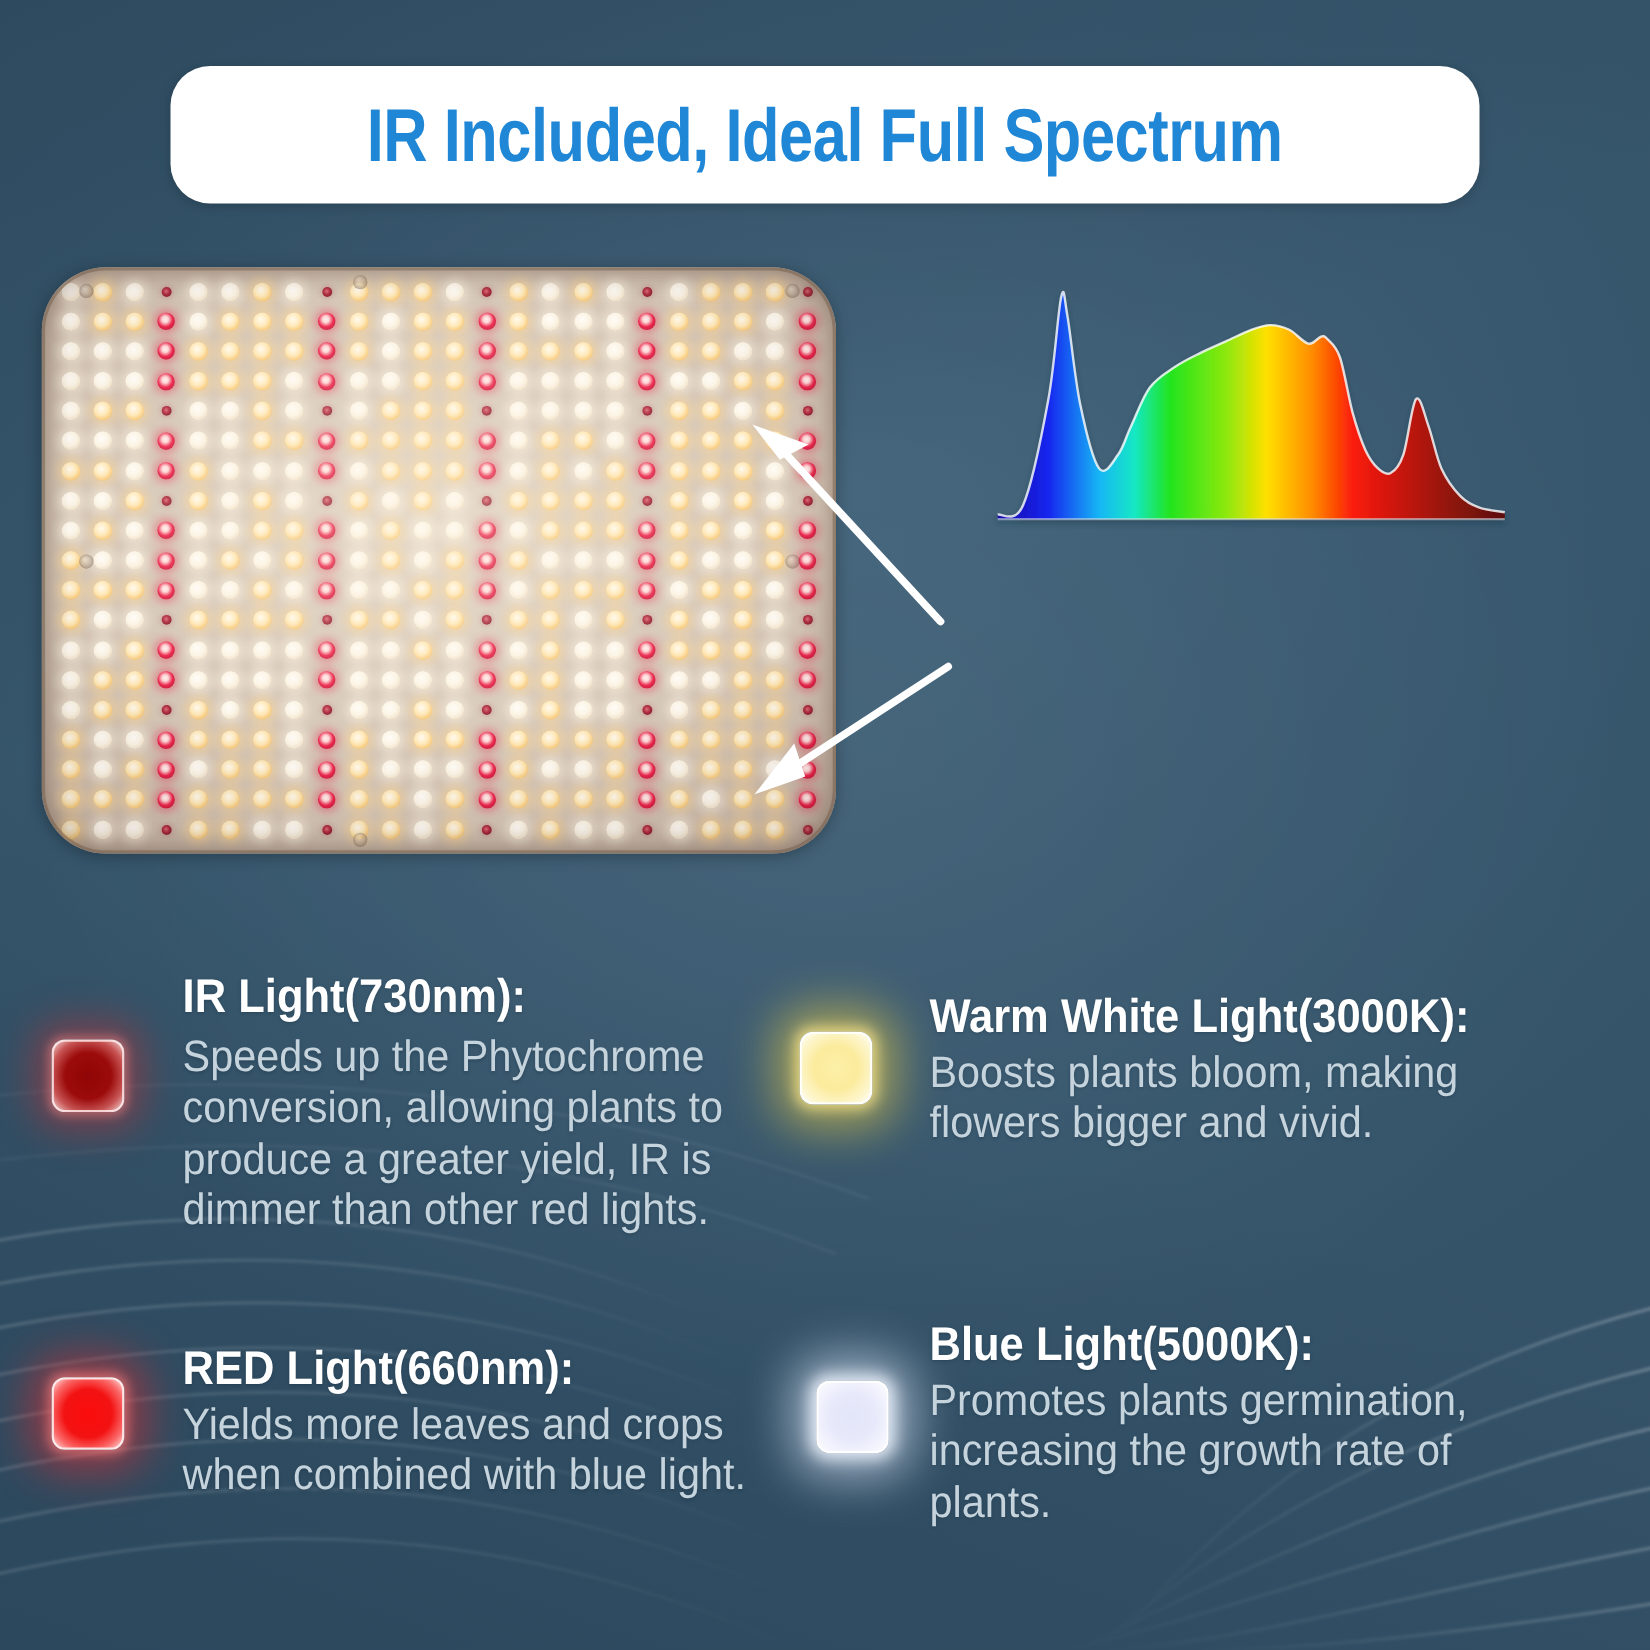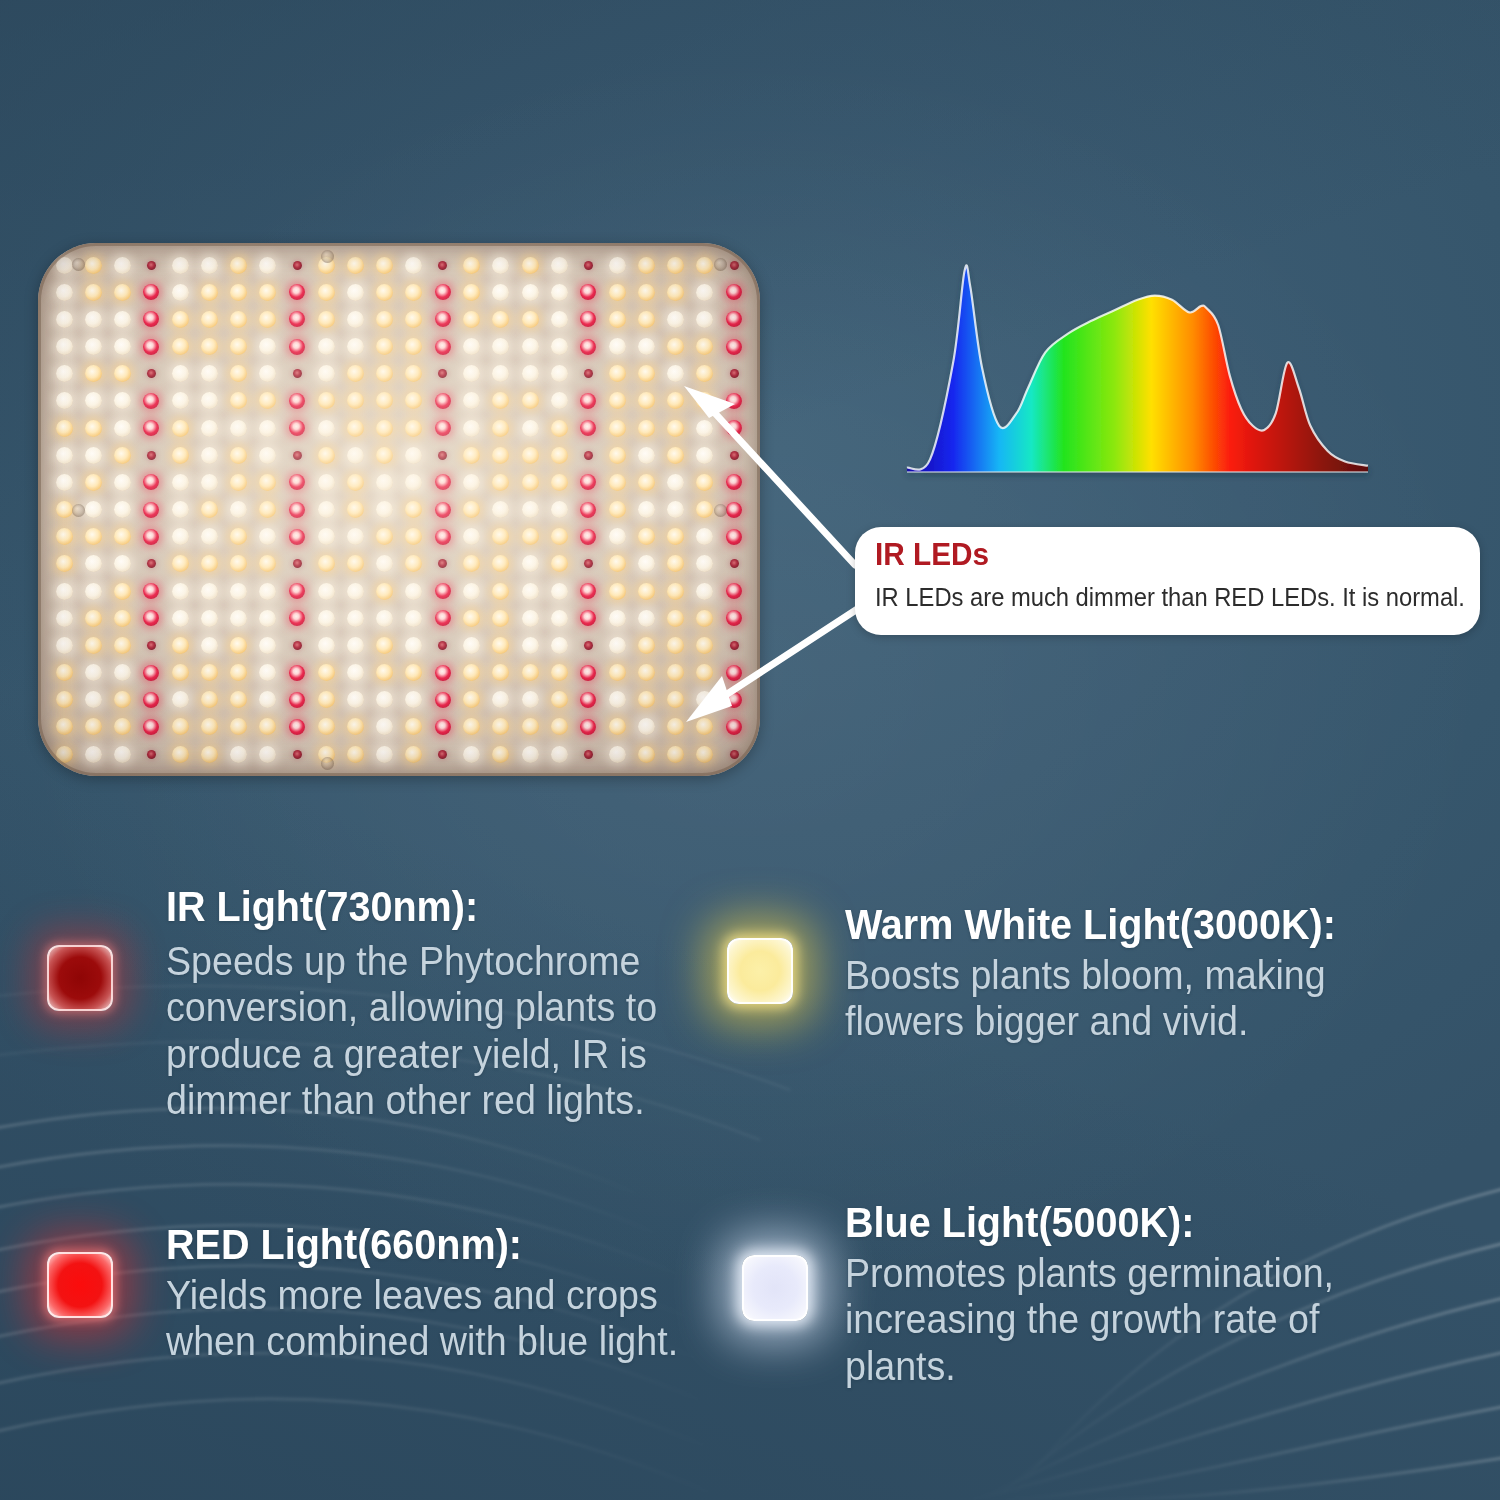--- a/index.html
+++ b/index.html
@@ -197,20 +197,23 @@
       <path d="M1540,1452 C 1330,1486 1180,1500 1090,1500"></path>
     </g>
     <g filter="url(#softblur)" fill="none" stroke="#ffffff" stroke-opacity="0.07" stroke-width="2.2">
       <path d="M-40,1060 C 240,1020 520,1045 760,1140"></path>
       <path d="M-40,1000 C 250,965 540,995 790,1090"></path>
     </g>
   </svg>
 
   <div class="bg-vign"></div>
 
+  <div class="title-box">
+    <div class="title-text">IR Included, Ideal Full Spectrum</div>
+  </div>
 
   <div class="panel">
     <div class="panel-inner" id="led-grid">
         <div class="led led-cw" style="width: 17px; height: 17px; left: 17.5px; top: 13.5px;"></div>
         <div class="led led-ww" style="width: 17px; height: 17px; left: 46.6304px; top: 13.5px;"></div>
         <div class="led led-cw" style="width: 17px; height: 17px; left: 75.7609px; top: 13.5px;"></div>
         <div class="led led-ir" style="width: 9px; height: 9px; left: 108.891px; top: 17.5px;"></div>
         <div class="led led-cw" style="width: 17px; height: 17px; left: 134.022px; top: 13.5px;"></div>
         <div class="led led-cw" style="width: 17px; height: 17px; left: 163.152px; top: 13.5px;"></div>
         <div class="led led-ww" style="width: 17px; height: 17px; left: 192.283px; top: 13.5px;"></div>
@@ -705,24 +708,20 @@
     <g>
       <line x1="855" y1="565" x2="712" y2="410" stroke="#ffffff" stroke-width="7" stroke-linecap="round"></line>
       <polygon points="684,386 735,404 709,418" fill="#ffffff"></polygon>
     </g>
     <g>
       <line x1="862" y1="606" x2="718" y2="700" stroke="#ffffff" stroke-width="7" stroke-linecap="round"></line>
       <polygon points="686,722 722,676 732,706" fill="#ffffff"></polygon>
     </g>
   </svg>
 
-  <div class="callout">
-    <div class="callout-title">IR LEDs</div>
-    <div class="callout-body">IR LEDs are much dimmer than RED LEDs. It is normal.</div>
-  </div>
 
   <div class="feature" style="left:0;top:0;">
     <div class="swatch sw-ir" style="left:47px;top:945px;"></div>
     <div class="feat-title" style="position:absolute;left:166px;top:884px;width:600px;">IR Light(730nm):</div>
     <div class="feat-body" style="position:absolute;left:166px;top:938px;width:575px;">Speeds up the Phytochrome conversion, allowing plants to produce a greater yield, IR is dimmer than other red lights.</div>
   </div>
 
   <div class="feature" style="left:0;top:0;">
     <div class="swatch sw-ww" style="left:727px;top:938px;"></div>
     <div class="feat-title" style="position:absolute;left:845px;top:902px;width:680px;">Warm White Light(3000K):</div>

